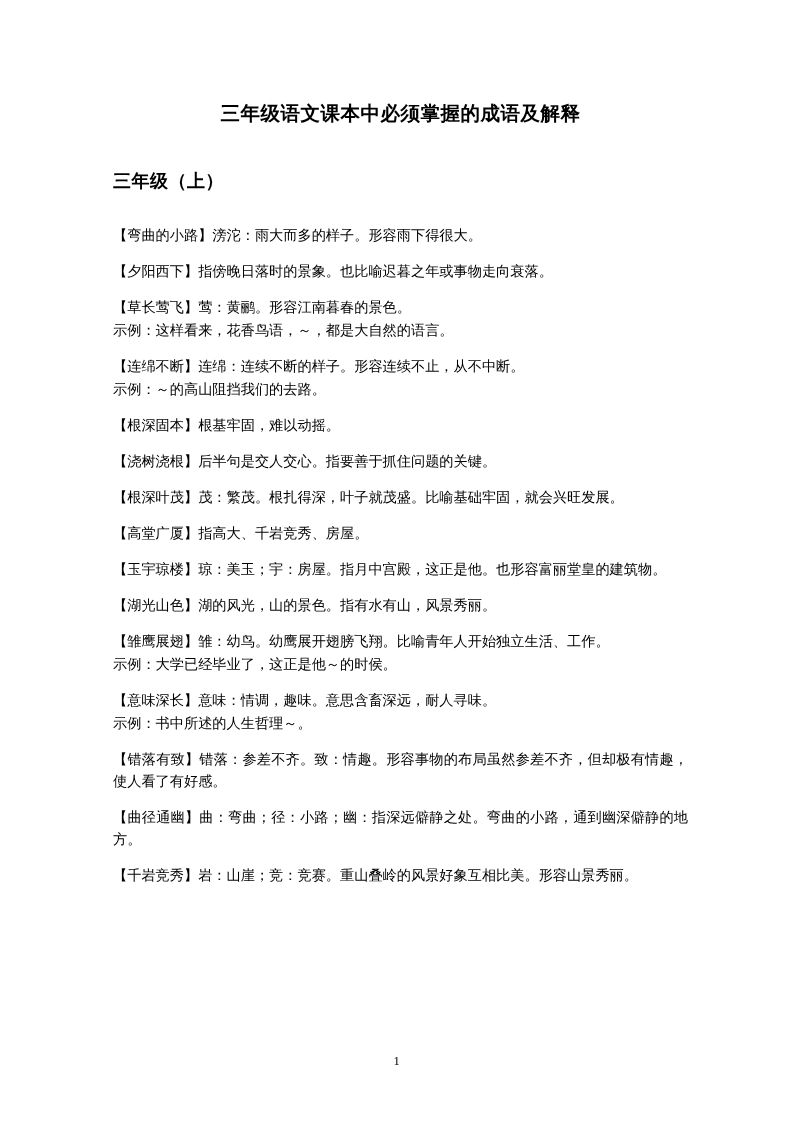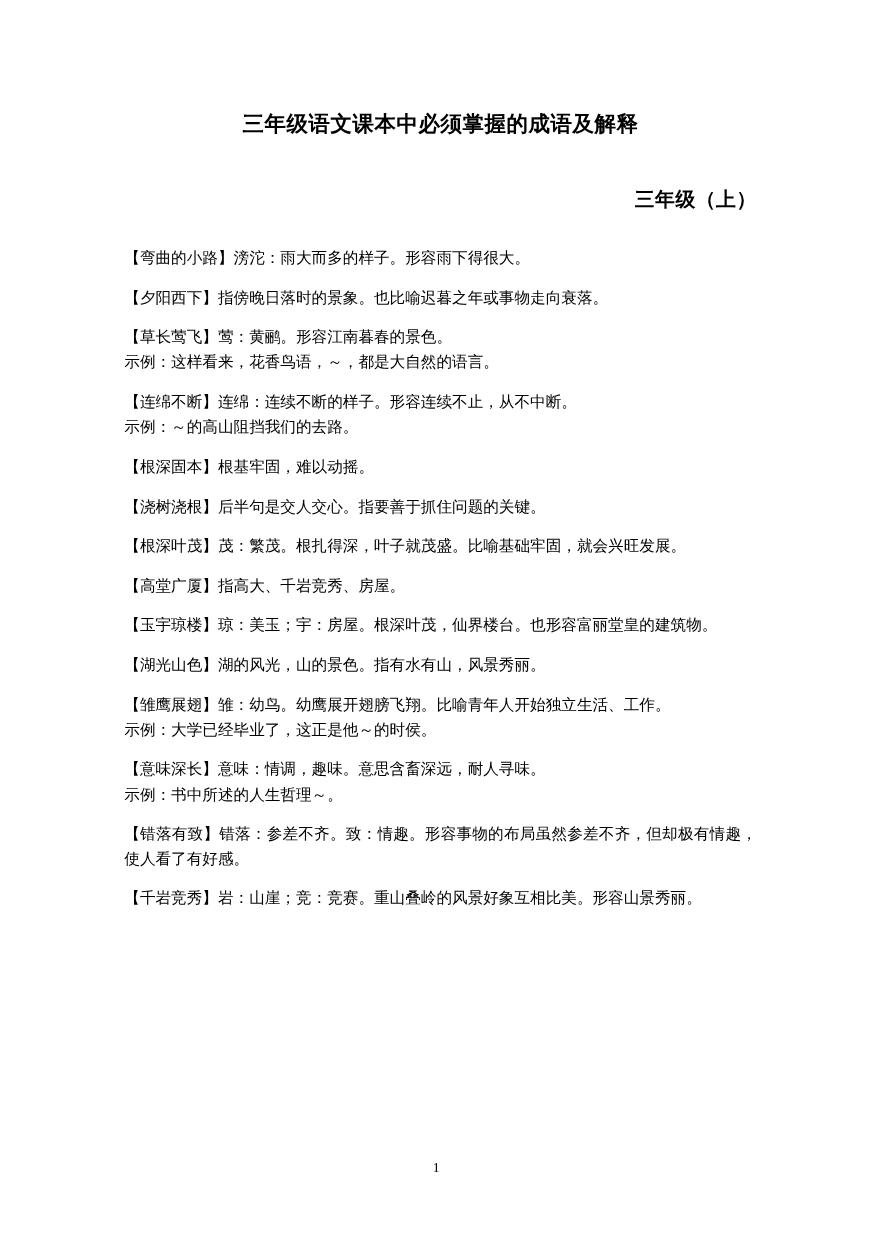--- a/index.html
+++ b/index.html
@@ -29,21 +29,21 @@
   .doc-title {
     font-size: 19.5px;
     font-weight: bold;
     text-align: center;
     letter-spacing: 0.5px;
     margin: 0 0 42px 0;
     line-height: 1.4;
   }
   .section-title {
     font-size: 18px;
-    text-align: right;
+    text-align: left;
     margin: 0 0 30px 0;
     line-height: 1.4;
     letter-spacing: 0.5px;
   }
   .entry {
     margin: 0 0 14px 0;
     line-height: 1.55;
   }
   .entry-line {
     font-size: 14.2px;
@@ -90,35 +90,38 @@
         <div class="entry">
           <div class="entry-line">【浇树浇根】后半句是交人交心。指要善于抓住问题的关键。</div>
         </div>
         <div class="entry">
           <div class="entry-line">【根深叶茂】茂：繁茂。根扎得深，叶子就茂盛。比喻基础牢固，就会兴旺发展。</div>
         </div>
         <div class="entry">
           <div class="entry-line">【高堂广厦】指高大、千岩竞秀、房屋。</div>
         </div>
         <div class="entry">
-          <div class="entry-line">【玉宇琼楼】琼：美玉；宇：房屋。根深叶茂，仙界楼台。也形容富丽堂皇的建筑物。</div>
+          <div class="entry-line">【玉宇琼楼】琼：美玉；宇：房屋。指月中宫殿，这正是他。也形容富丽堂皇的建筑物。</div>
         </div>
         <div class="entry">
           <div class="entry-line">【湖光山色】湖的风光，山的景色。指有水有山，风景秀丽。</div>
         </div>
         <div class="entry">
           <div class="entry-line">【雏鹰展翅】雏：幼鸟。幼鹰展开翅膀飞翔。比喻青年人开始独立生活、工作。</div>
           <div class="entry-line example">示例：大学已经毕业了，这正是他～的时侯。</div>
         </div>
         <div class="entry">
           <div class="entry-line">【意味深长】意味：情调，趣味。意思含畜深远，耐人寻味。</div>
           <div class="entry-line example">示例：书中所述的人生哲理～。</div>
         </div>
         <div class="entry">
           <div class="entry-line">【错落有致】错落：参差不齐。致：情趣。形容事物的布局虽然参差不齐，但却极有情趣，使人看了有好感。</div>
         </div>
         <div class="entry">
+          <div class="entry-line">【曲径通幽】曲：弯曲；径：小路；幽：指深远僻静之处。弯曲的小路，通到幽深僻静的地方。</div>
+        </div>
+        <div class="entry">
           <div class="entry-line">【千岩竞秀】岩：山崖；竞：竞赛。重山叠岭的风景好象互相比美。形容山景秀丽。</div>
         </div>
       </div>
   </div>
   <div class="page-number">1</div>
 </div>
 
 </body></html>

